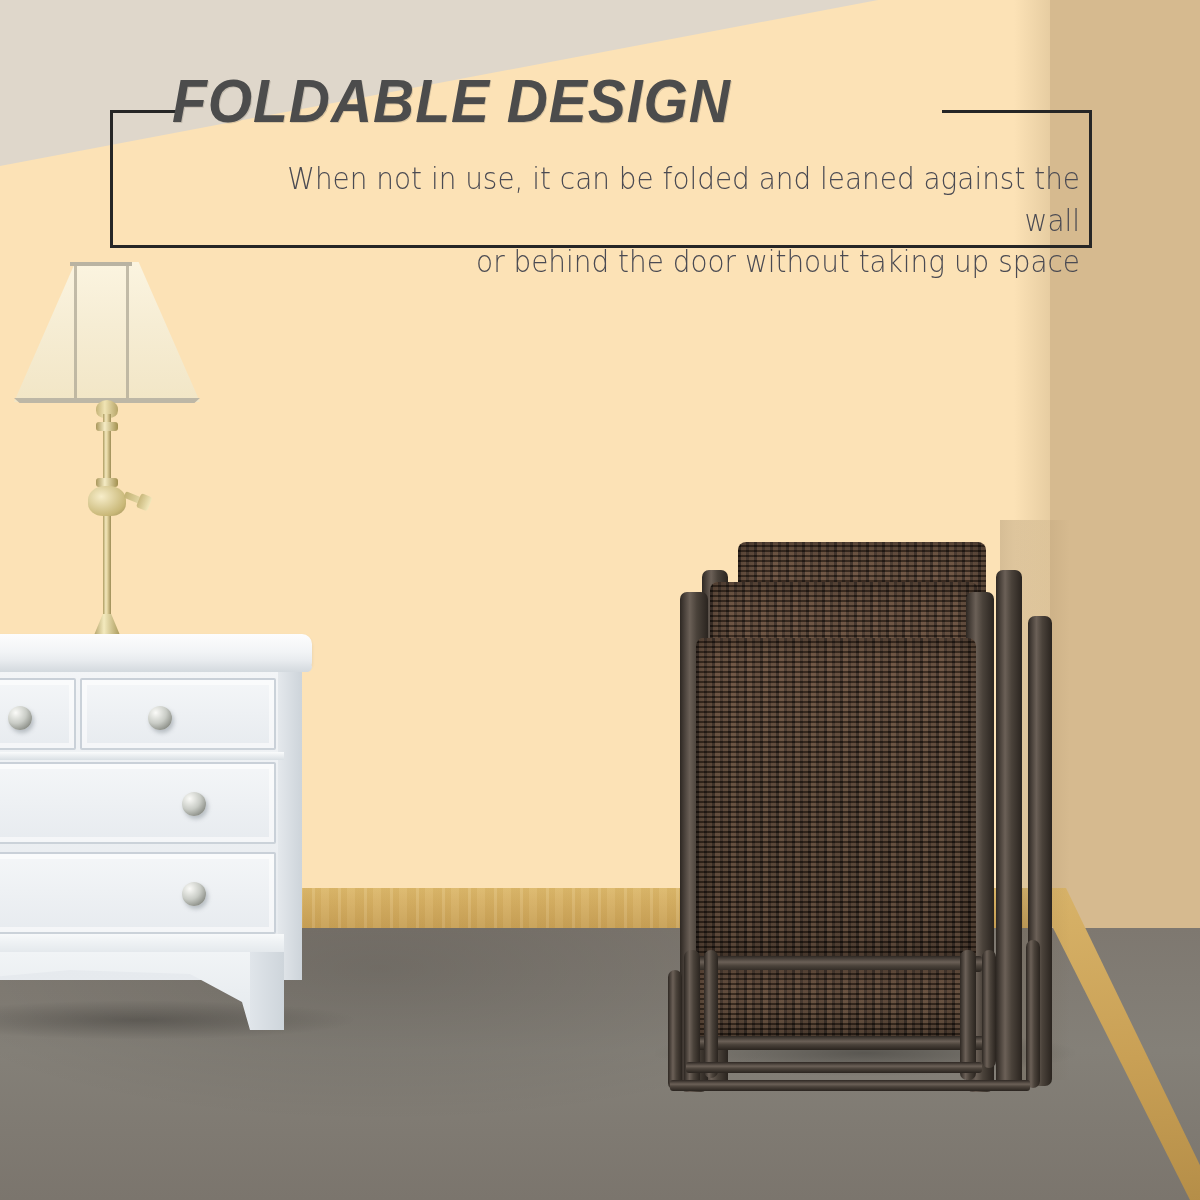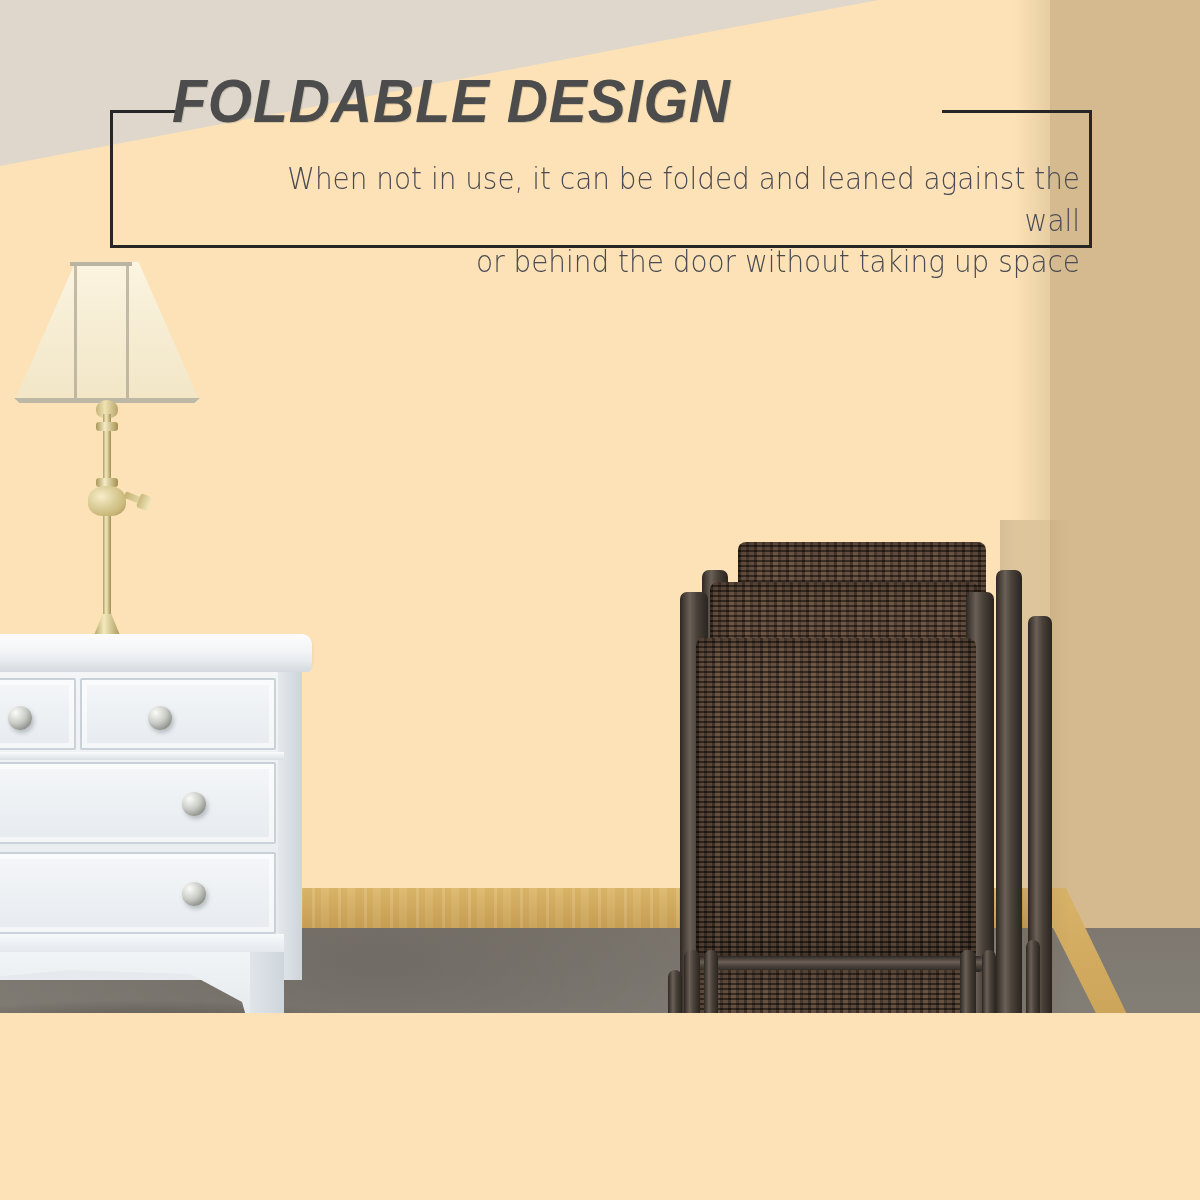--- a/index.html
+++ b/index.html
@@ -1,19 +1,19 @@
 <!DOCTYPE html>
 <html><head>
 <meta charset="utf-8">
 <style>
   * { margin:0; padding:0; box-sizing:border-box; }
   html,body { width:1200px; height:1200px; overflow:hidden; }
   body { font-family:"Liberation Sans", sans-serif; background:#FCE2B6; }
 
-  #scene { position:relative; width:1200px; height:1013px; overflow:hidden; }
+  #scene { position:relative; width:1200px; height:1200px; overflow:hidden; }
 
   
   .wall-left   { position:absolute; left:0;    top:0; width:1052px; height:900px; background:#FCE2B6; }
   .wall-right  { position:absolute; left:1050px; top:0; width:150px;  height:1200px; background:#D6BA8F; }
   .ceiling-band{ position:absolute; left:0; top:0; width:880px; height:170px;
                  background:#DFD7CB;
                  clip-path:polygon(0 0, 878px 0, 0 166px); }
 
   
   .baseboard   { position:absolute; left:0; top:888px; width:1052px; height:42px;

